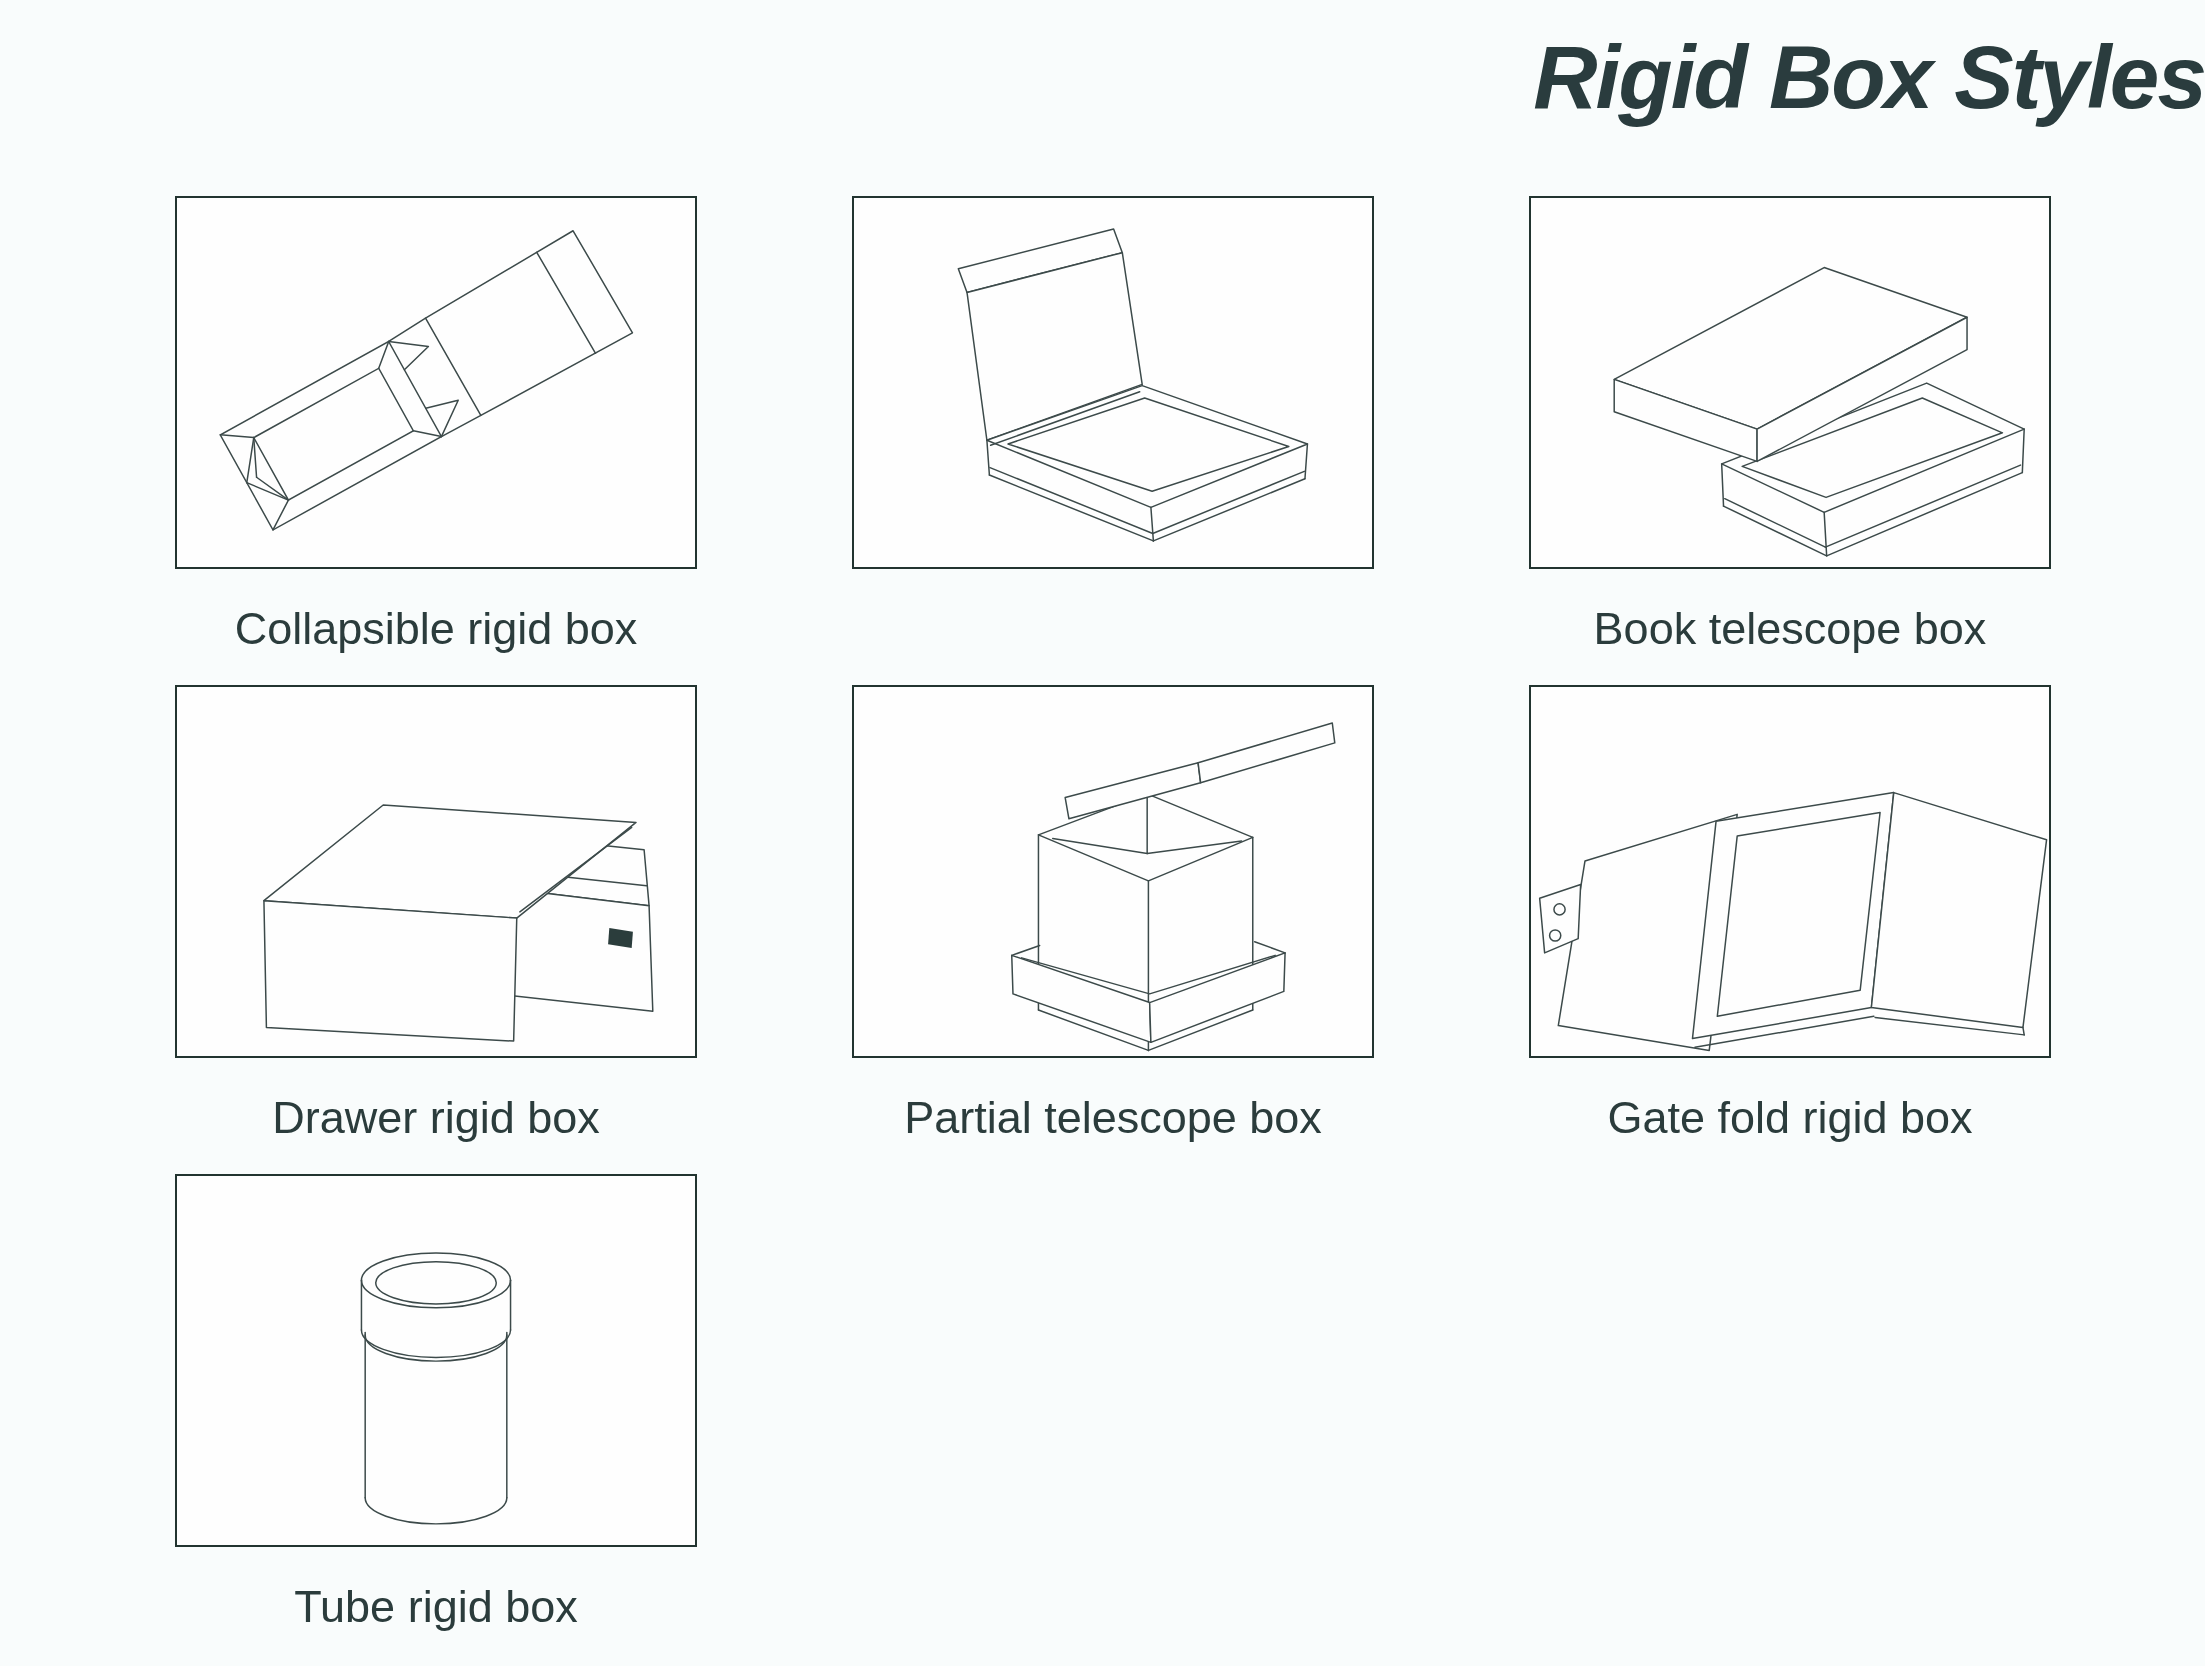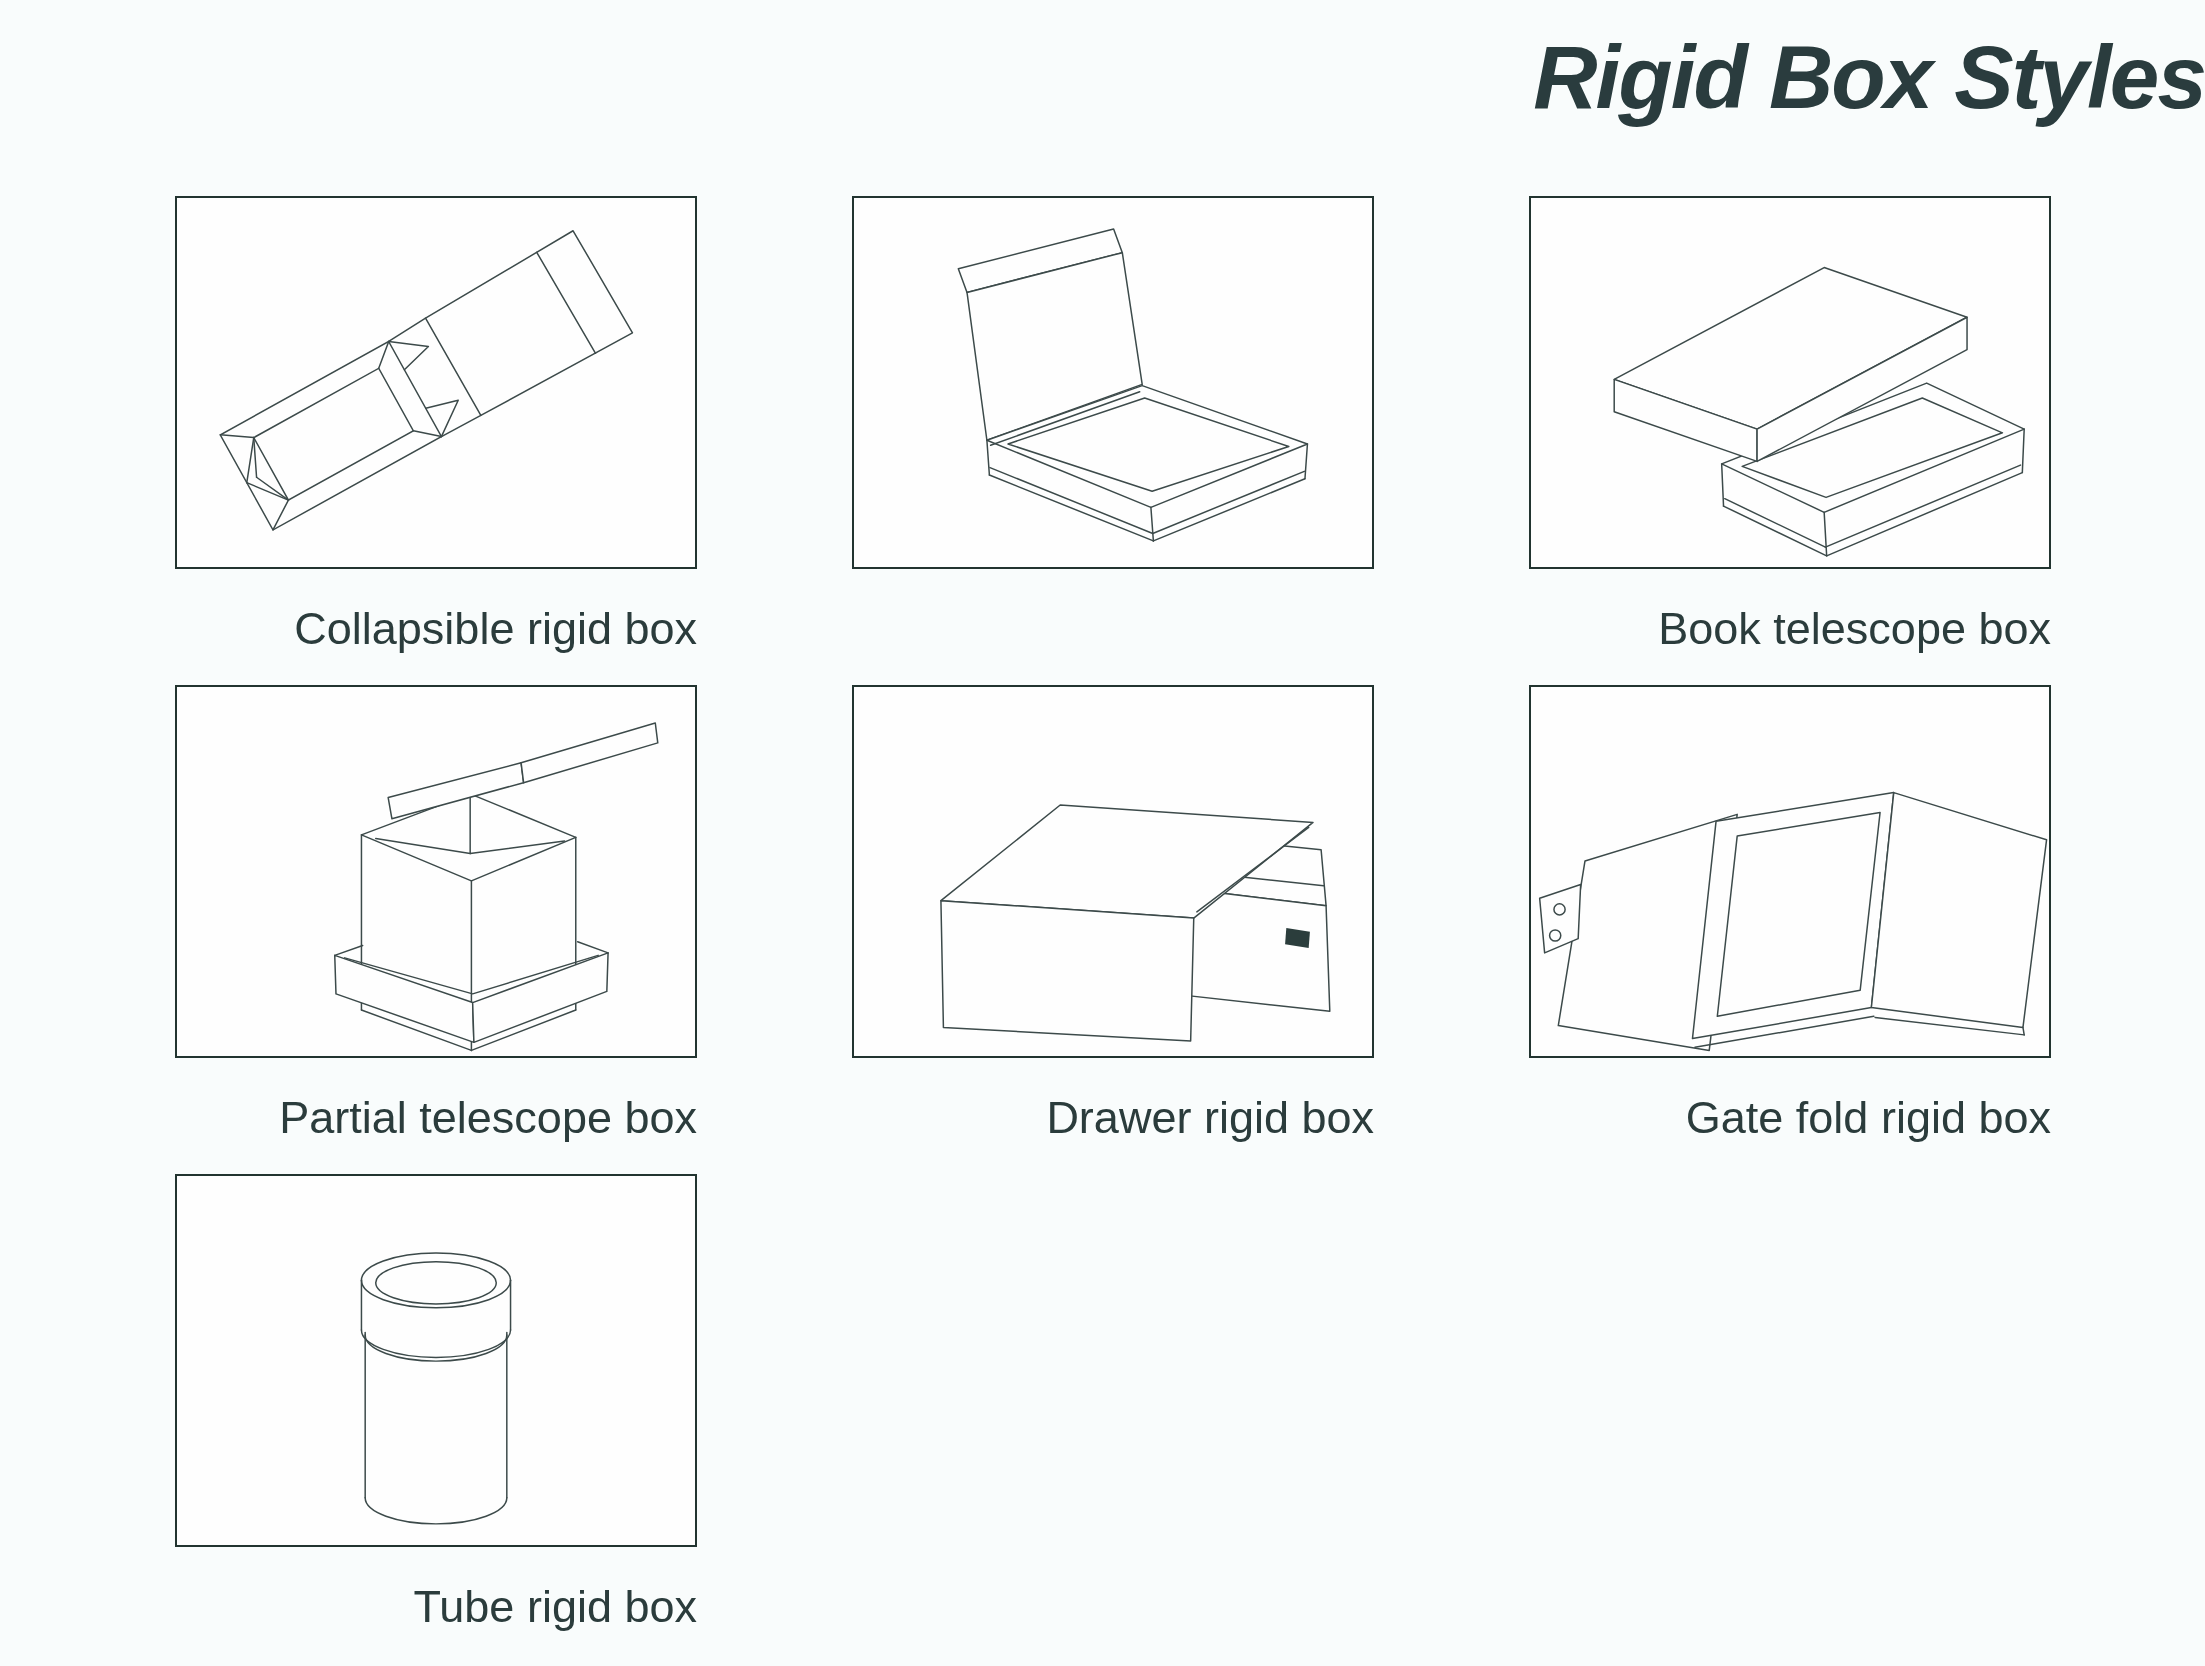--- a/index.html
+++ b/index.html
@@ -33,21 +33,21 @@
   .cell{display:block;}
   .frame{
     box-sizing:border-box;
     width:522px;height:373px;
     border:2.5px solid #223430;
     background:#fefefe;
   }
   .frame svg{display:block;width:100%;height:100%;}
   .caption{
     margin-top:34px;
-    text-align:right;
+    text-align:center;
     font-size:45px;
     color:#2b3c3c;
   }
   .draw{stroke:#3c4a4a;stroke-width:2.4;fill:none;stroke-linejoin:round;stroke-linecap:round;}
   .solid{fill:#fefefe;stroke:#3c4a4a;stroke-width:2.4;stroke-linejoin:round;}
   .dark{fill:#2b3d3c;stroke:none;}
 </style>
 </head>
 <body>
 
@@ -120,20 +120,35 @@
           <polygon class="solid" points="132,292 362,372 362,424 132,344"></polygon>
           <polygon class="solid" points="362,372 700,192 700,244 362,424"></polygon>
         </svg>
       </div>
       <div class="caption">Book telescope box</div>
     </div>
 
     <div class="cell">
       <div class="frame">
         <svg viewBox="0 0 830 594">
+          <polygon class="solid" points="500,236 750,262 758,352 508,322"></polygon>
+          <line class="draw" x1="504" y1="293" x2="754" y2="320"></line>
+          <polygon class="solid" points="508,322 758,352 764,522 510,494"></polygon>
+          <polygon class="dark" points="694,388 732,394 730,420 692,414"></polygon>
+          <polygon class="solid" points="138,344 330,190 737,218 545,372"></polygon>
+          <polygon class="solid" points="138,344 545,372 540,570 142,548"></polygon>
+          <line class="draw" x1="550" y1="362" x2="730" y2="226"></line>
+        </svg>
+      </div>
+      <div class="caption">Drawer rigid box</div>
+    </div>
+
+    <div class="cell">
+      <div class="frame">
+        <svg viewBox="0 0 830 594">
           <polygon class="solid" points="295,238 470,172 640,242 472,312"></polygon>
           <line class="draw" x1="470" y1="174" x2="470" y2="268"></line>
           <line class="draw" x1="470" y1="268" x2="318" y2="244"></line>
           <line class="draw" x1="470" y1="268" x2="622" y2="248"></line>
           <line class="draw" x1="295" y1="238" x2="295" y2="520"></line>
           <line class="draw" x1="640" y1="242" x2="640" y2="520"></line>
           <line class="draw" x1="472" y1="312" x2="472" y2="585"></line>
           <line class="draw" x1="295" y1="520" x2="472" y2="585"></line>
           <line class="draw" x1="472" y1="585" x2="640" y2="520"></line>
           <polygon class="solid" points="252,432 474,508 476,572 254,494"></polygon>
@@ -144,35 +159,20 @@
           <polygon class="solid" points="338,178 552,122 556,154 344,212"></polygon>
           <polygon class="solid" points="552,122 768,58 772,90 556,154"></polygon>
         </svg>
       </div>
       <div class="caption">Partial telescope box</div>
     </div>
 
     <div class="cell">
       <div class="frame">
         <svg viewBox="0 0 830 594">
-          <polygon class="solid" points="500,236 750,262 758,352 508,322"></polygon>
-          <line class="draw" x1="504" y1="293" x2="754" y2="320"></line>
-          <polygon class="solid" points="508,322 758,352 764,522 510,494"></polygon>
-          <polygon class="dark" points="694,388 732,394 730,420 692,414"></polygon>
-          <polygon class="solid" points="138,344 330,190 737,218 545,372"></polygon>
-          <polygon class="solid" points="138,344 545,372 540,570 142,548"></polygon>
-          <line class="draw" x1="550" y1="362" x2="730" y2="226"></line>
-        </svg>
-      </div>
-      <div class="caption">Drawer rigid box</div>
-    </div>
-
-    <div class="cell">
-      <div class="frame">
-        <svg viewBox="0 0 830 594">
           <polygon class="solid" points="85,280 330,205 285,585 42,545"></polygon>
           <polygon class="solid" points="78,318 12,340 20,428 74,405"></polygon>
           <circle class="draw" cx="44" cy="358" r="9"></circle>
           <circle class="draw" cx="37" cy="400" r="9"></circle>
           <polygon class="solid" points="296,216 582,170 546,516 258,566"></polygon>
           <polygon class="draw" points="330,240 560,202 528,488 298,530"></polygon>
           <line class="draw" x1="262" y1="580" x2="550" y2="530"></line>
           <polygon class="solid" points="582,170 828,246 790,548 546,516"></polygon>
           <line class="draw" x1="552" y1="532" x2="792" y2="560"></line>
           <line class="draw" x1="792" y1="560" x2="790" y2="548"></line>

